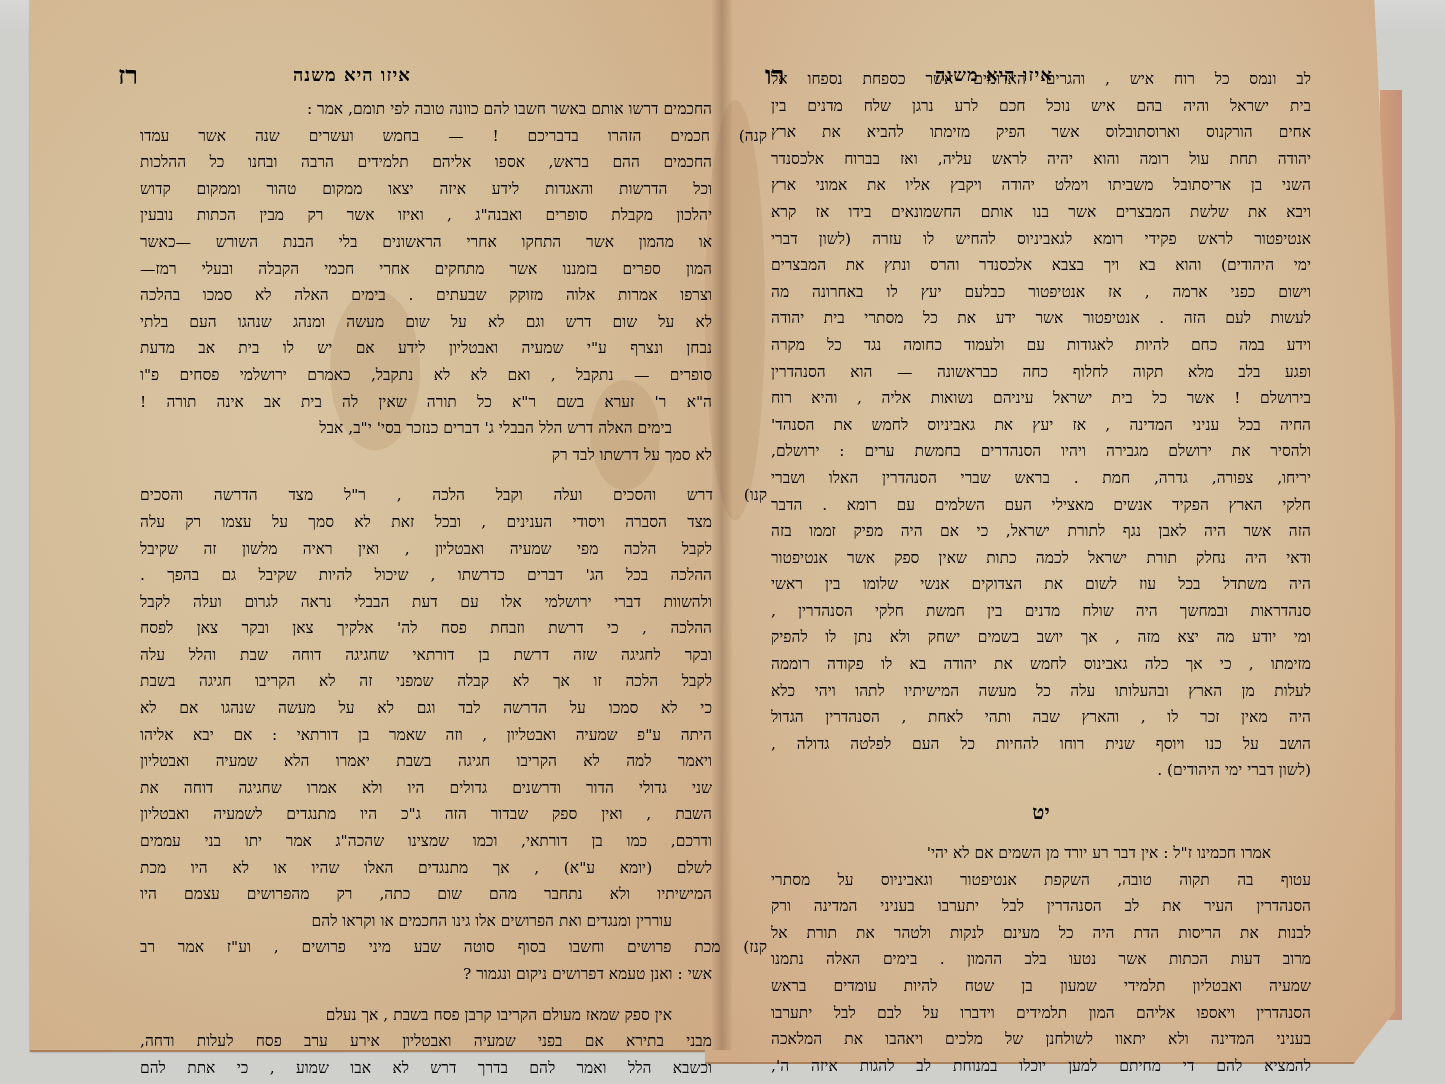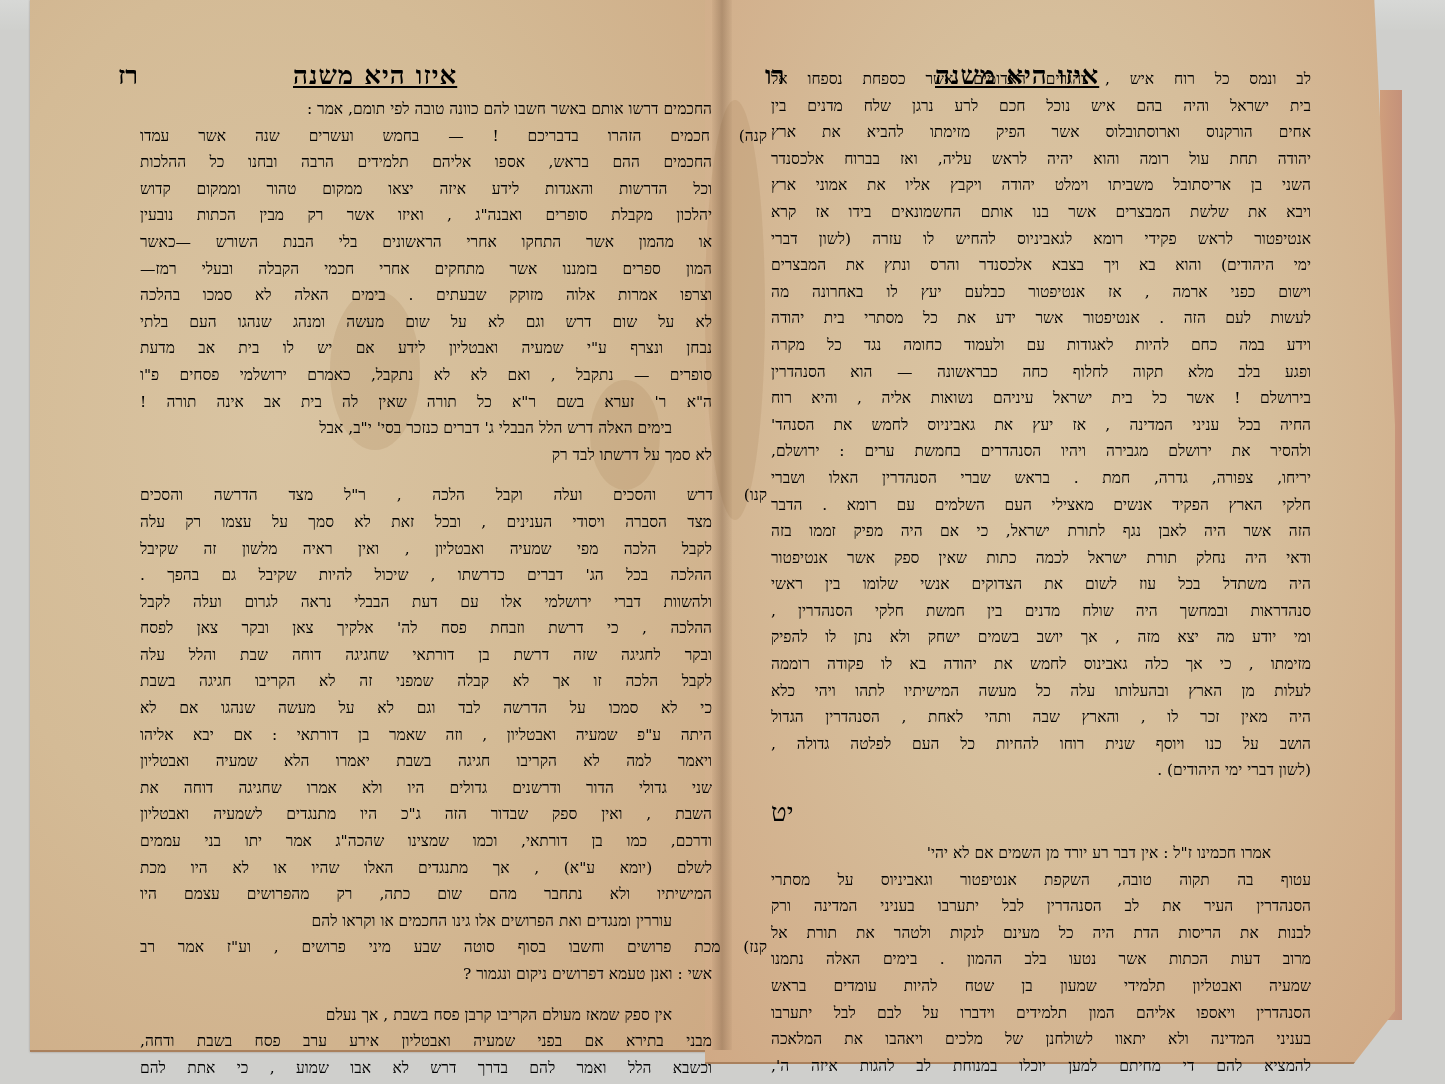--- a/index.html
+++ b/index.html
@@ -34,41 +34,41 @@
     background:linear-gradient(90deg, rgba(120,90,60,0.05), rgba(110,80,55,0.35), rgba(120,90,60,0.05));
   }
   .stain {
     position:absolute; border-radius:50%;
     background:rgba(160,120,80,0.18);
   }
   .header {
     position:absolute; top:55px; height:40px; display:flex; align-items:center;
     font-weight:bold;
   }
-  .header .title { font-size:26px; letter-spacing:1px;text-decoration:underline; }
+  .header .title { font-size:18px; letter-spacing:1px; }
   .header .pageno { font-size:26px; position:absolute; }
   .left-header { left:79px; width:560px;margin-left:39px; }
   .left-header .title { position:absolute; left:175px; }
   .left-header .pageno { left:0; }
   .right-header { left:765px; width:560px; }
   .right-header .title { position:absolute; left:170px; }
   .right-header .pageno { left:0; }
 
   .body-text {
     position:absolute; direction:rtl; text-align:justify;
     font-size:15.5px; line-height:26.6px;
   }
   .left-body { left:140px; top:96px; width:572px; }
   .right-body { left:771px; top:66px; width:540px; }
   .line { display:block; white-space:nowrap; overflow:hidden; text-align-last:justify; }
   .line.short { text-align-last:right; }
   .line.indent { padding-right:40px; }
   .line.margin-note { margin-right:-55px; }
   .section-mark {
-    display:block; text-align:left; font-size:26px; font-weight:normal; height:56px; line-height:56px;
+    display:block; text-align:center; font-size:20px; font-weight:bold; height:56px; line-height:56px;
   }
   .gap { display:block; height:14px; }
 </style>
 </head>
 <body>
 
 <div class="bg-top"></div>
 
 <div class="page page-left">
   <div class="stain" style="left:300px;top:290px;width:90px;height:160px;"></div>
@@ -120,21 +120,21 @@
     <span class="line">שני גדולי הדור ודרשנים גדולים היו ולא אמרו שחגיגה דוחה את</span>
     <span class="line">השבת , ואין ספק שבדור הזה ג"כ היו מתנגדים לשמעיה ואבטליון</span>
     <span class="line">ודרכם, כמו בן דורתאי, וכמו שמצינו שהכה"ג אמר יתו בני עממים</span>
     <span class="line">לשלם (יומא ע"א) , אך מתנגדים האלו שהיו או לא היו מכת</span>
     <span class="line">המישיתיו ולא נתחבר מהם שום כתה, רק מהפרושים עצמם היו</span>
     <span class="line indent short">עוררין ומנגדים ואת הפרושים אלו גינו החכמים או וקראו להם</span>
     <span class="line margin-note">קנז) מכת פרושים וחשבו בסוף סוטה שבע מיני פרושים , וע"ז אמר רב</span>
     <span class="line short">אשי : ואנן טעמא דפרושים ניקום ונגמור ?</span>
     <span class="gap"></span>
     <span class="line indent short">אין ספק שמאז מעולם הקריבו קרבן פסח בשבת , אך נעלם</span>
-    <span class="line">מבני בתירא אם בפני שמעיה ואבטליון אירע ערב פסח בשבת ודחה,</span>
+    <span class="line">מבני בתירא אם בפני שמעיה ואבטליון אירע ערב פסח לעלות ודחה,</span>
     <span class="line">וכשבא הלל ואמר להם בדרך דרש לא אבו שמוע , כי אתת להם</span>
     <span class="line">שאין לעשות ע"פ הדרש לבד רק אם קבל משמעיה ואבטליון כי לא</span>
   </div>
 
 <div class="body-text right-body" id="right-body">
     <span class="line">לב ונמס כל רוח איש , והגרים האדומים אשר כספחת נספחו אל</span>
     <span class="line">בית ישראל והיה בהם איש נוכל חכם לרע נרגן שלח מדנים בין</span>
     <span class="line">אחים הורקנוס וארוסתובלוס אשר הפיק מזימתו להביא את ארץ</span>
     <span class="line">יהודה תחת עול רומה והוא יהיה לראש עליה, ואז בברוח אלכסנדר</span>
     <span class="line">השני בן אריסתובל משביתו וימלט יהודה ויקבץ אליו את אמוני ארץ</span>

